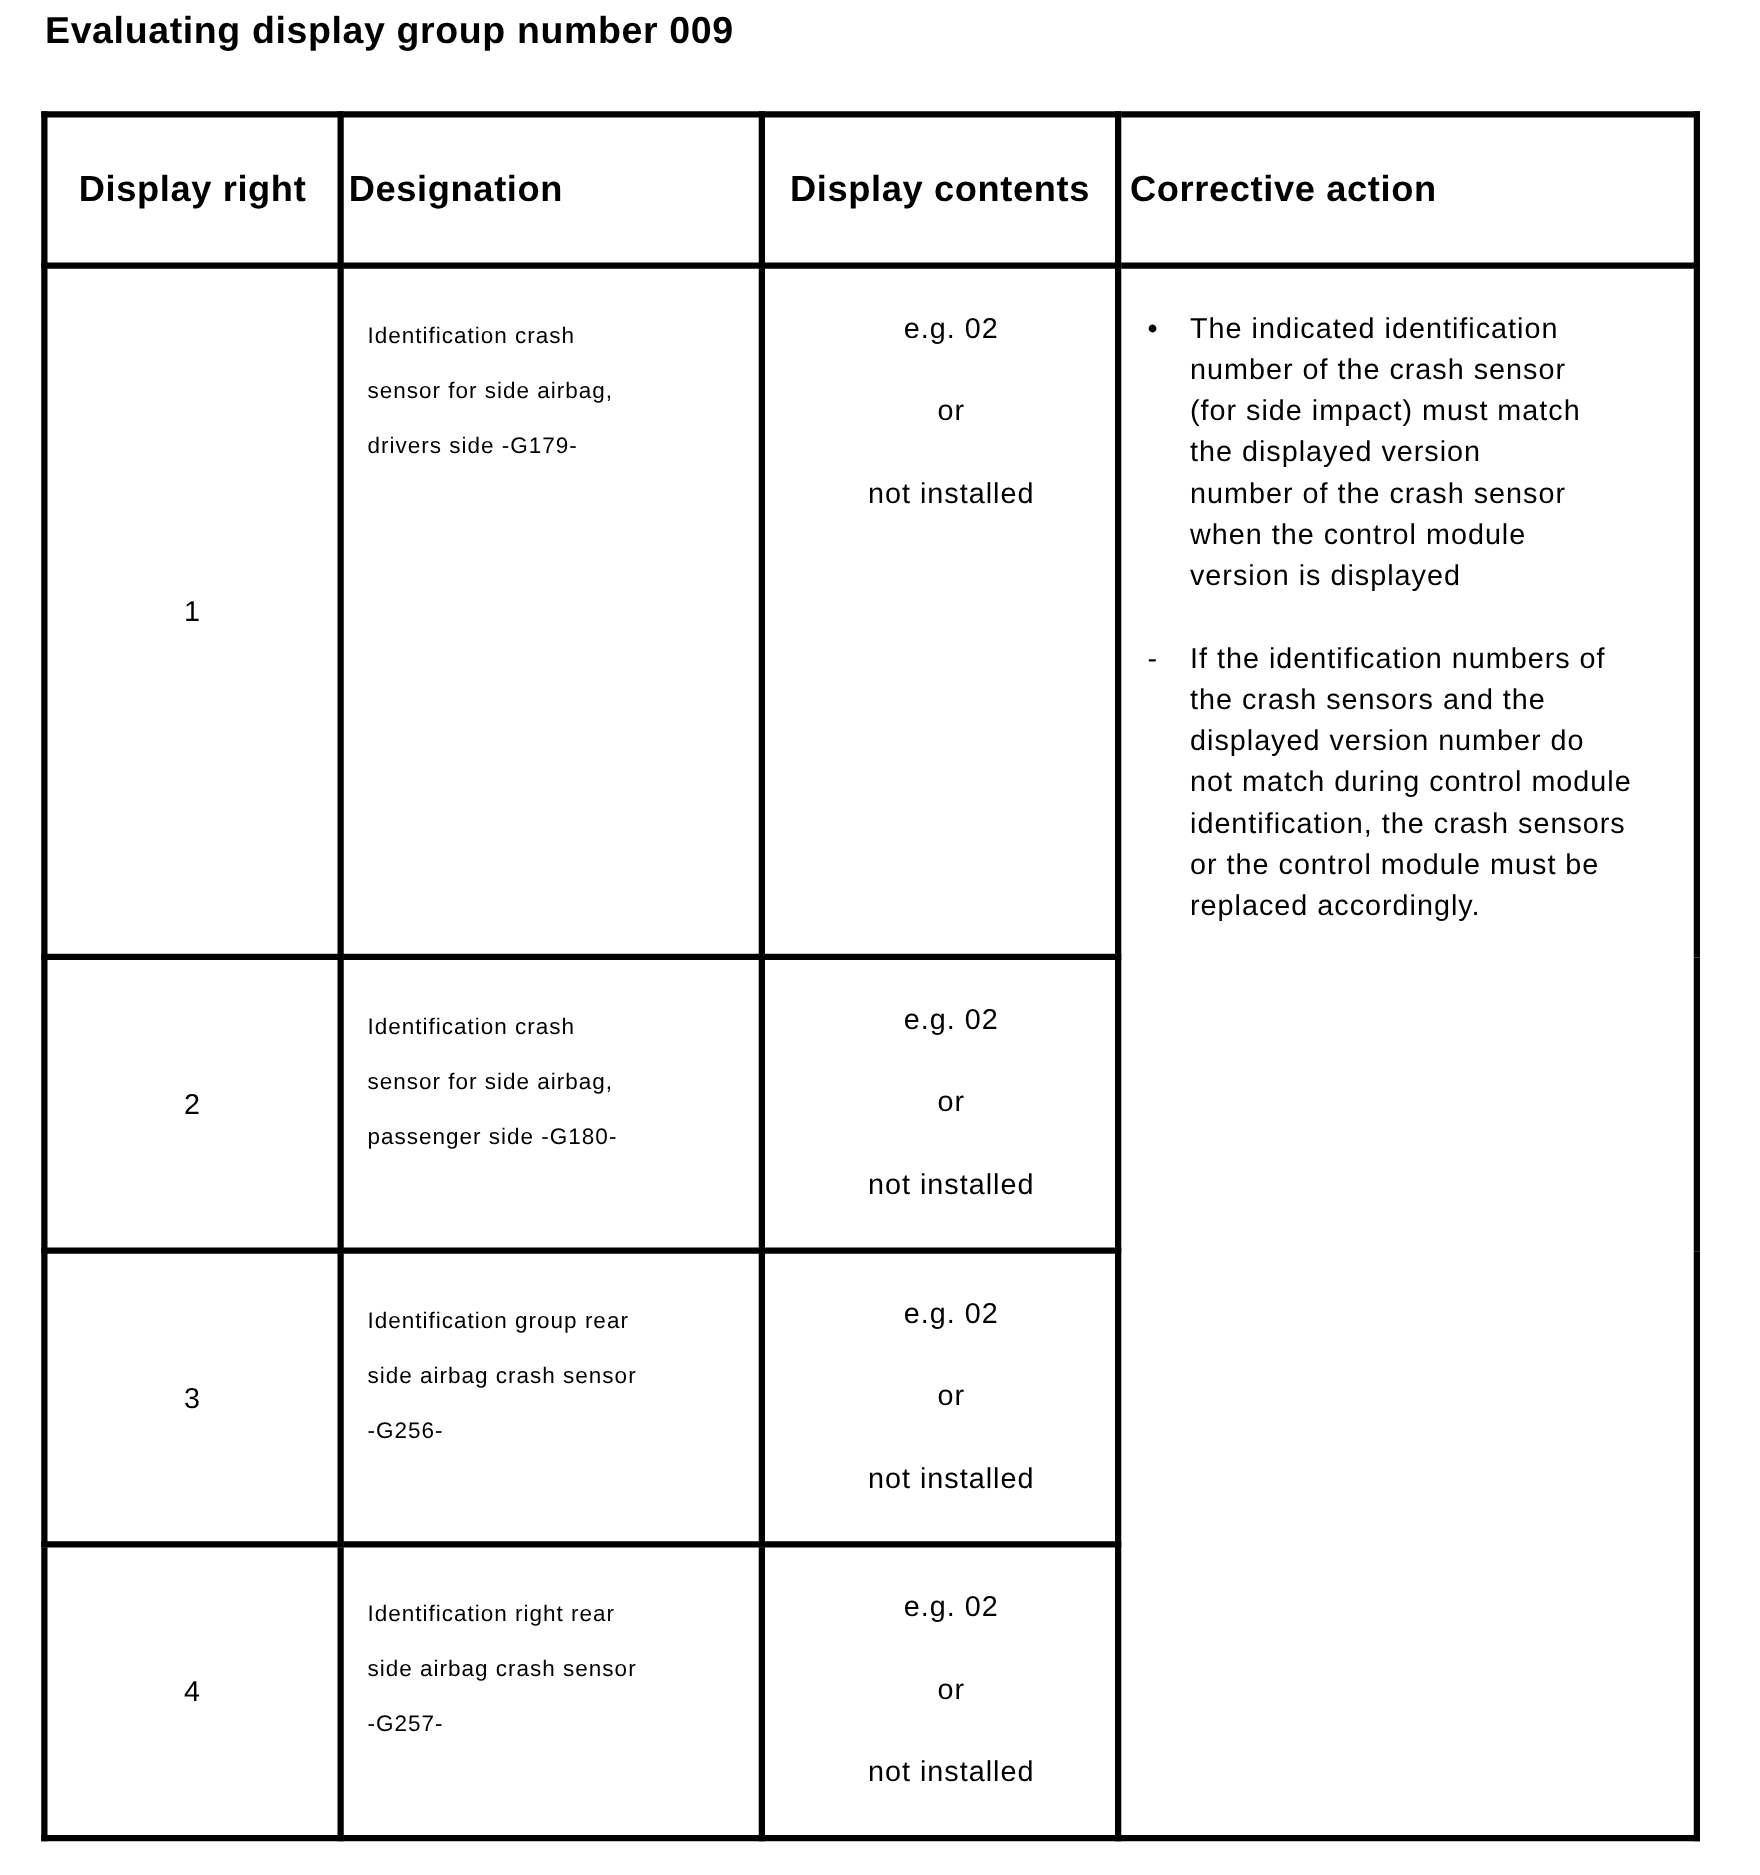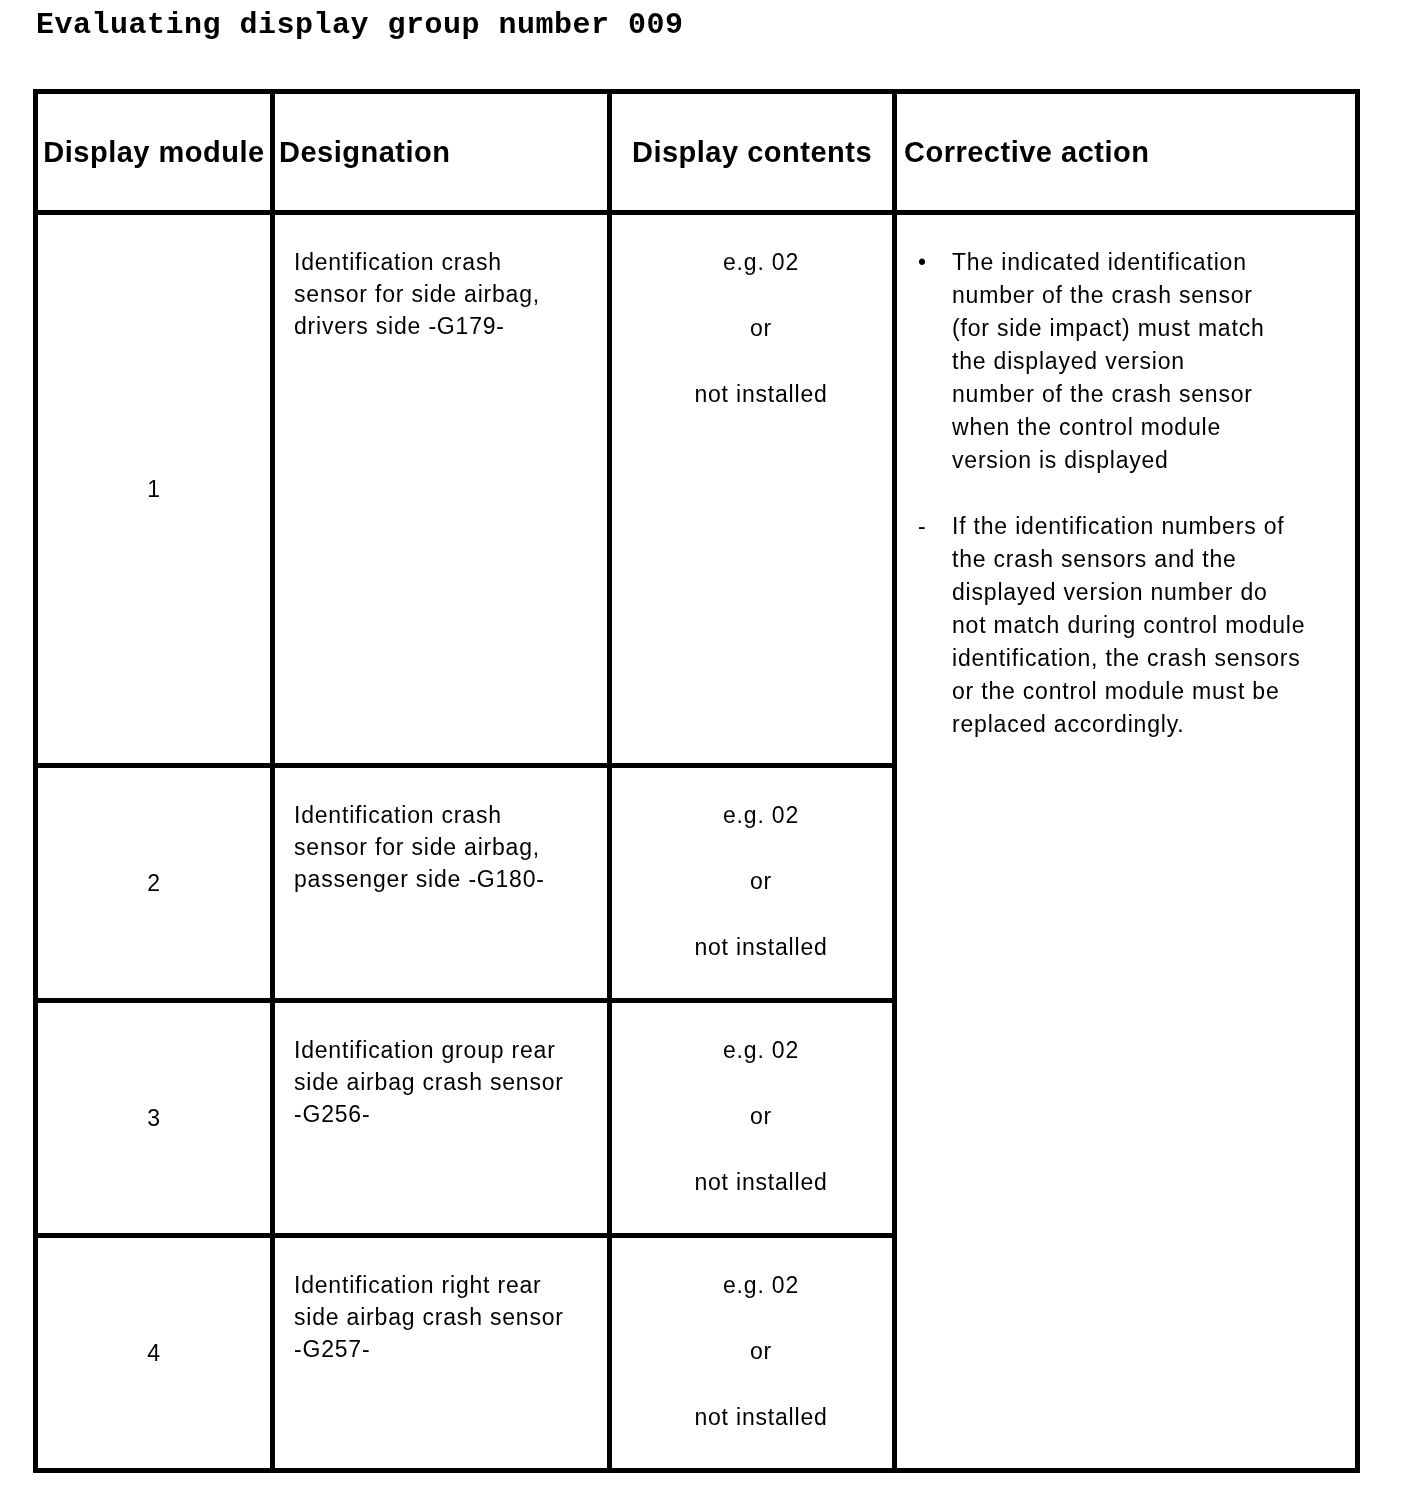--- a/index.html
+++ b/index.html
@@ -18,21 +18,20 @@
   }
   .title {
     position: absolute;
     left: 36px;
     top: 8px;
     margin: 0;
     font-size: 30px;
     font-weight: bold;
     letter-spacing: 0.5px;
     white-space: nowrap;
-    font-family: Liberation Mono, monospace;
   }
   table.grid {
     position: absolute;
     left: 33px;
     top: 89px;
     width: 1322px;
     border-collapse: collapse;
     table-layout: fixed;
   }
   table.grid col.c1 { width: 237px; }
@@ -62,22 +61,22 @@
   .th-corrective { text-align: left; padding-left: 7px; }
   .cell-field {
     text-align: center;
     vertical-align: middle;
     font-size: 23px;
     letter-spacing: 0.8px;
   }
   .cell-designation {
     vertical-align: top;
     padding: 31px 8px 0 19px;
-    font-size: 23px;
-    line-height: 32px;
+    font-size: 18px;
+    line-height: 44px;
     letter-spacing: 0.8px;
   }
   .cell-contents {
     vertical-align: top;
     text-align: center;
     padding-top: 31px;
     font-size: 23px;
     line-height: 33px;
     letter-spacing: 0.8px;
   }
@@ -111,21 +110,21 @@
 
   <table class="grid">
     <colgroup>
       <col class="c1">
         <col class="c2">
         <col class="c3">
         <col class="c4">
     </colgroup>
     <thead>
       <tr class="r-header">
-        <th class="th th-field">Display module</th>
+        <th class="th th-field">Display right</th>
         <th class="th th-designation">Designation</th>
         <th class="th th-contents">Display contents</th>
         <th class="th th-corrective">Corrective action</th>
       </tr>
     </thead>
     <tbody>
       <tr class="r1">
         <td class="cell-field">1</td>
         <td class="cell-designation pre">Identification crash
 sensor for side airbag,

